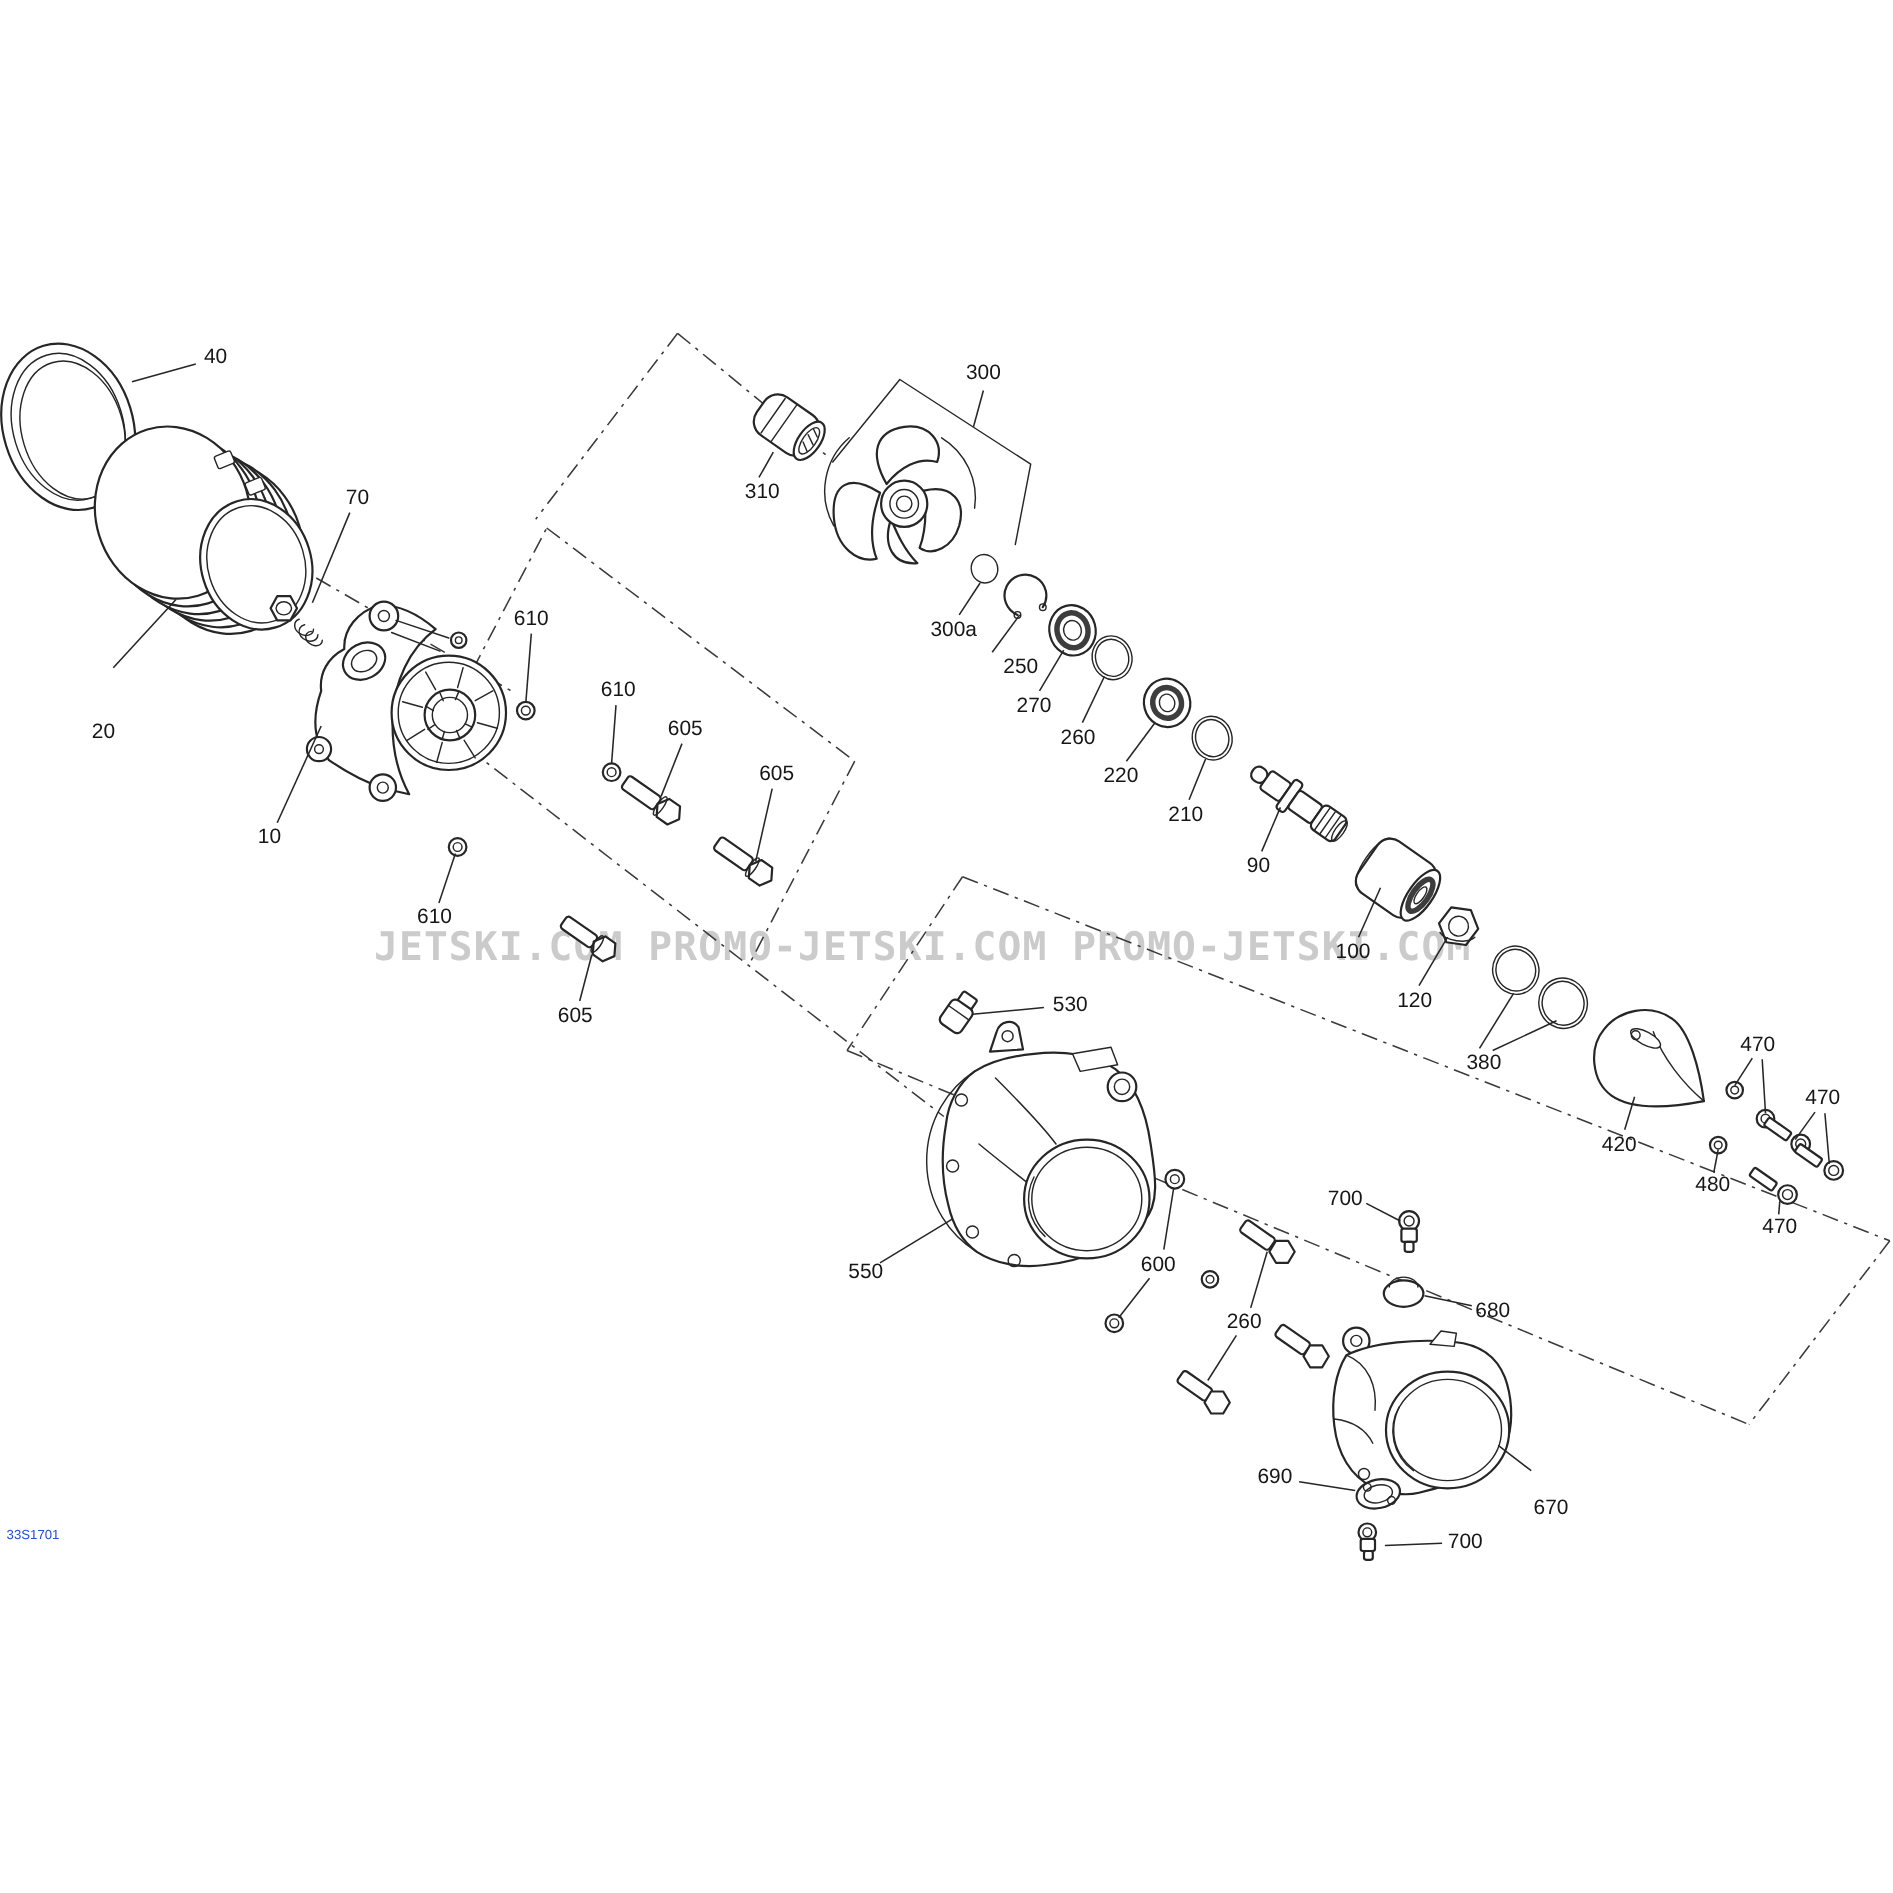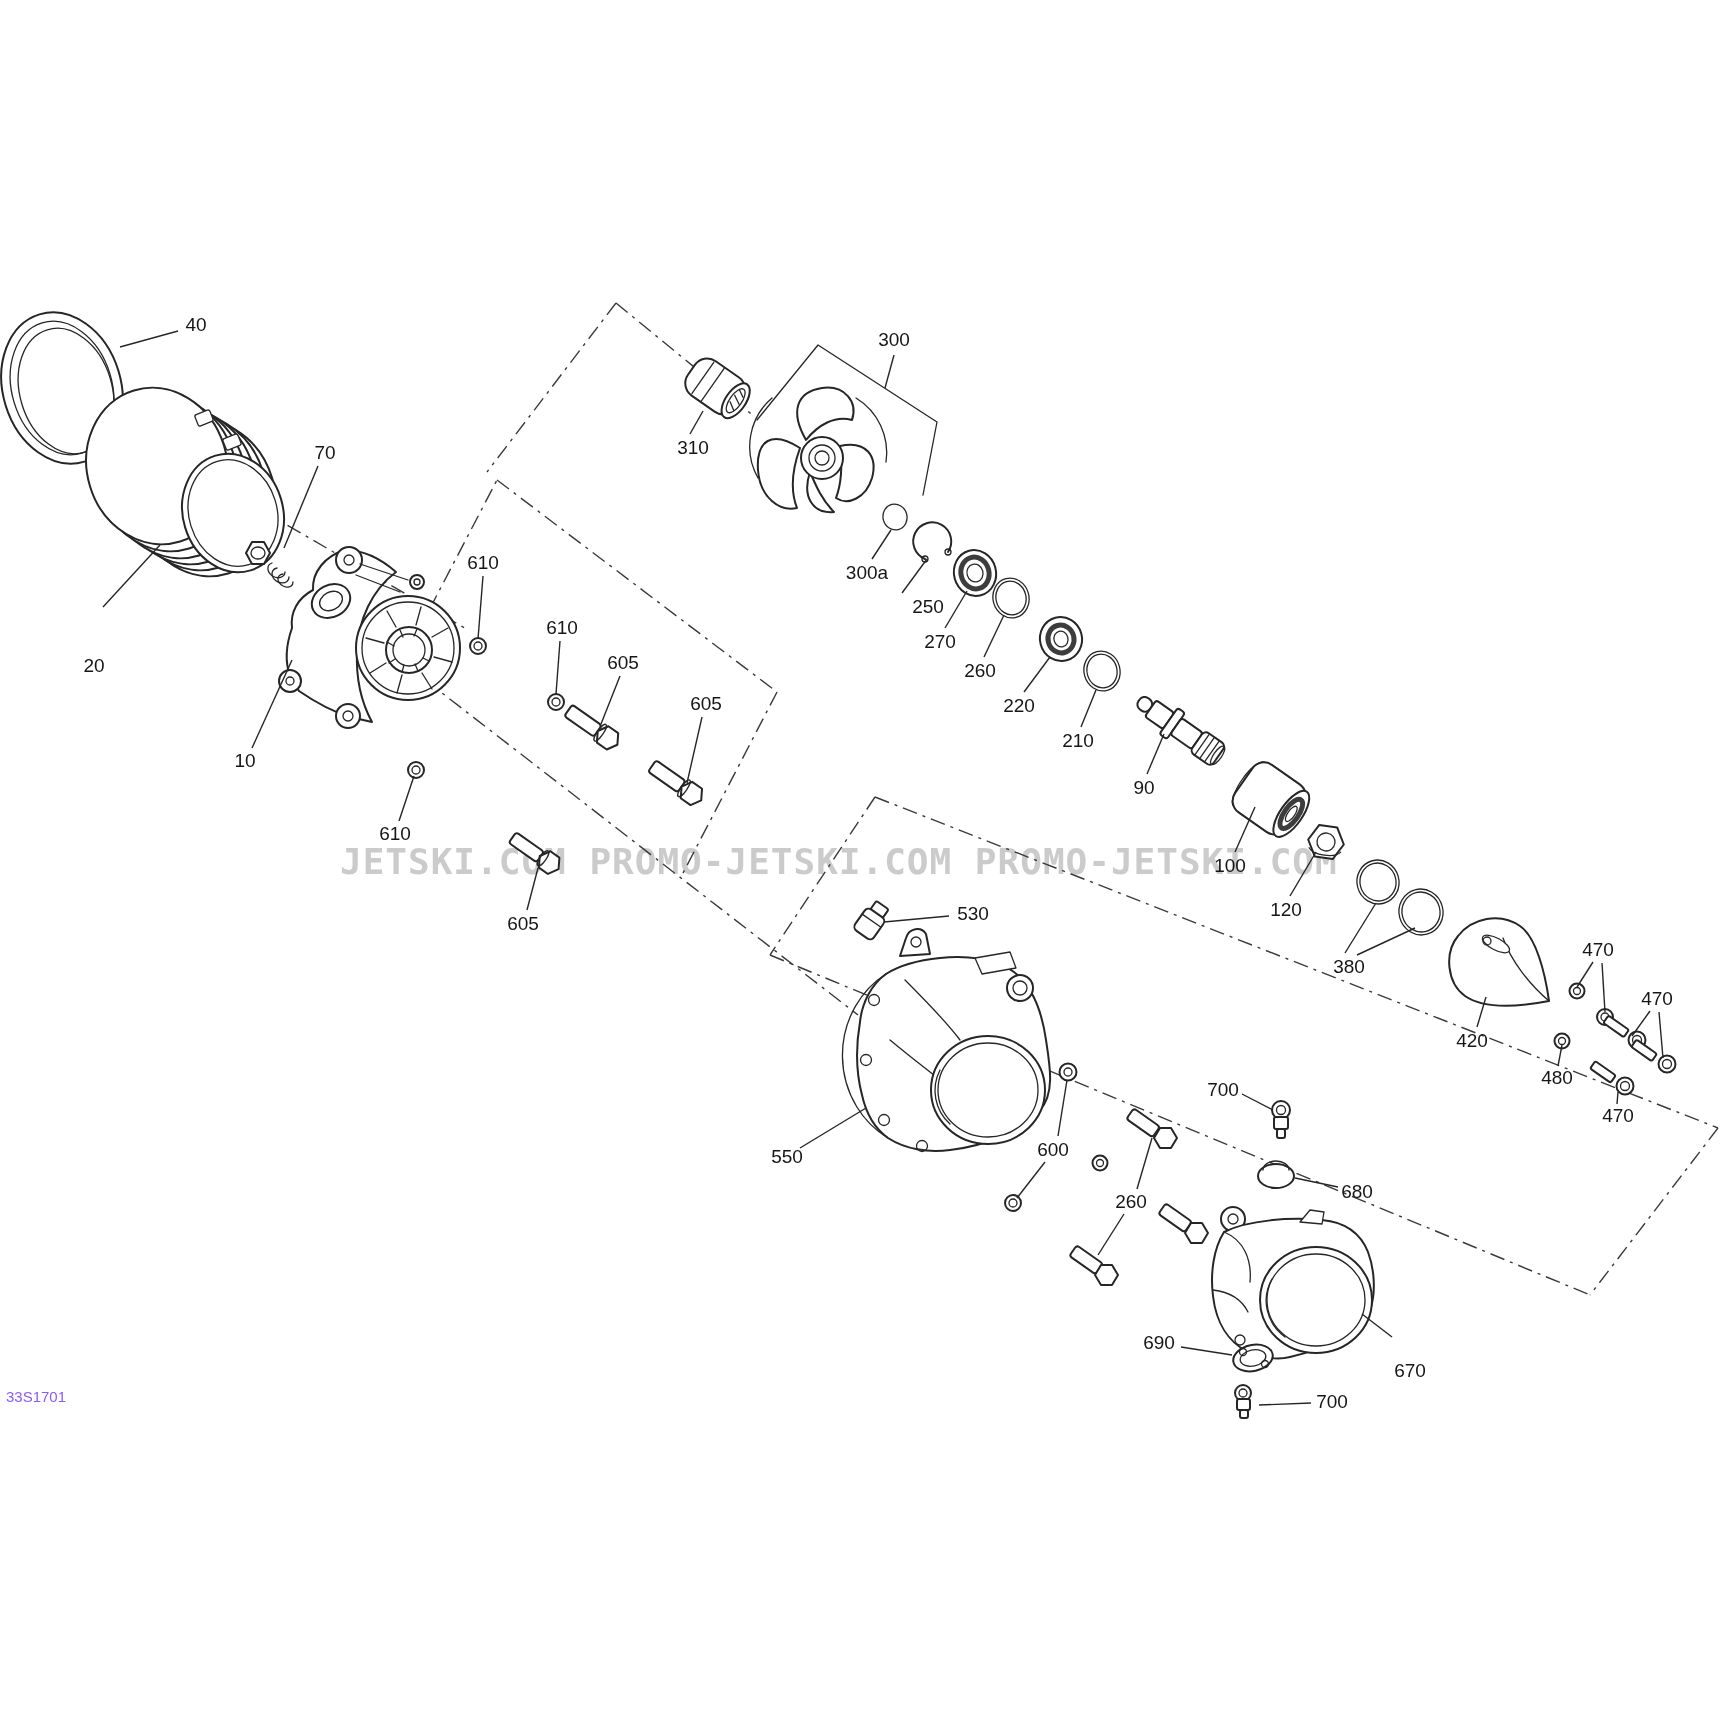--- a/index.html
+++ b/index.html
@@ -4,21 +4,21 @@
 <style>
   html,body { margin:0; padding:0; background:#ffffff; }
   .stage { position:relative; width:1721px; height:1721px; background:#ffffff; overflow:hidden;
            font-family:"Liberation Sans", sans-serif; }
   .watermark { position:absolute; left:340px; top:841px; z-index:1;
                font-family:"DejaVu Sans Mono", monospace; font-weight:bold;
                font-size:36px; letter-spacing:1px; color:#c6c6c6; opacity:.9; white-space:nowrap; }
   svg.art { position:absolute; left:0; top:0; z-index:2; }
   .callout { position:absolute; transform:translate(-50%,-50%); z-index:3;
              font-size:19px; color:#161616; }
-  .code { position:absolute; left:6px; top:1388px; z-index:3; font-size:15px; color:#8b5cf6; }
+  .code { position:absolute; left:6px; top:1388px; z-index:3; font-size:12px; color:#1d4ed8; }
   
   .ln   { stroke:#262626; stroke-width:2;   fill:none; stroke-linecap:round; stroke-linejoin:round; }
   .lnt  { stroke:#262626; stroke-width:1.3; fill:none; stroke-linecap:round; stroke-linejoin:round; }
   .wh   { stroke:#262626; stroke-width:2;   fill:#ffffff; stroke-linejoin:round; }
   .wht  { stroke:#262626; stroke-width:1.3; fill:#ffffff; stroke-linejoin:round; }
   .dk   { stroke:#3d3d3d; stroke-width:5;   fill:none; }
   .dash { stroke:#3a3a3a; stroke-width:1.4; fill:none; stroke-dasharray:15 6 3 6; }
   .leader { stroke:#262626; stroke-width:1.4; fill:none; }
 </style>
 </head>

